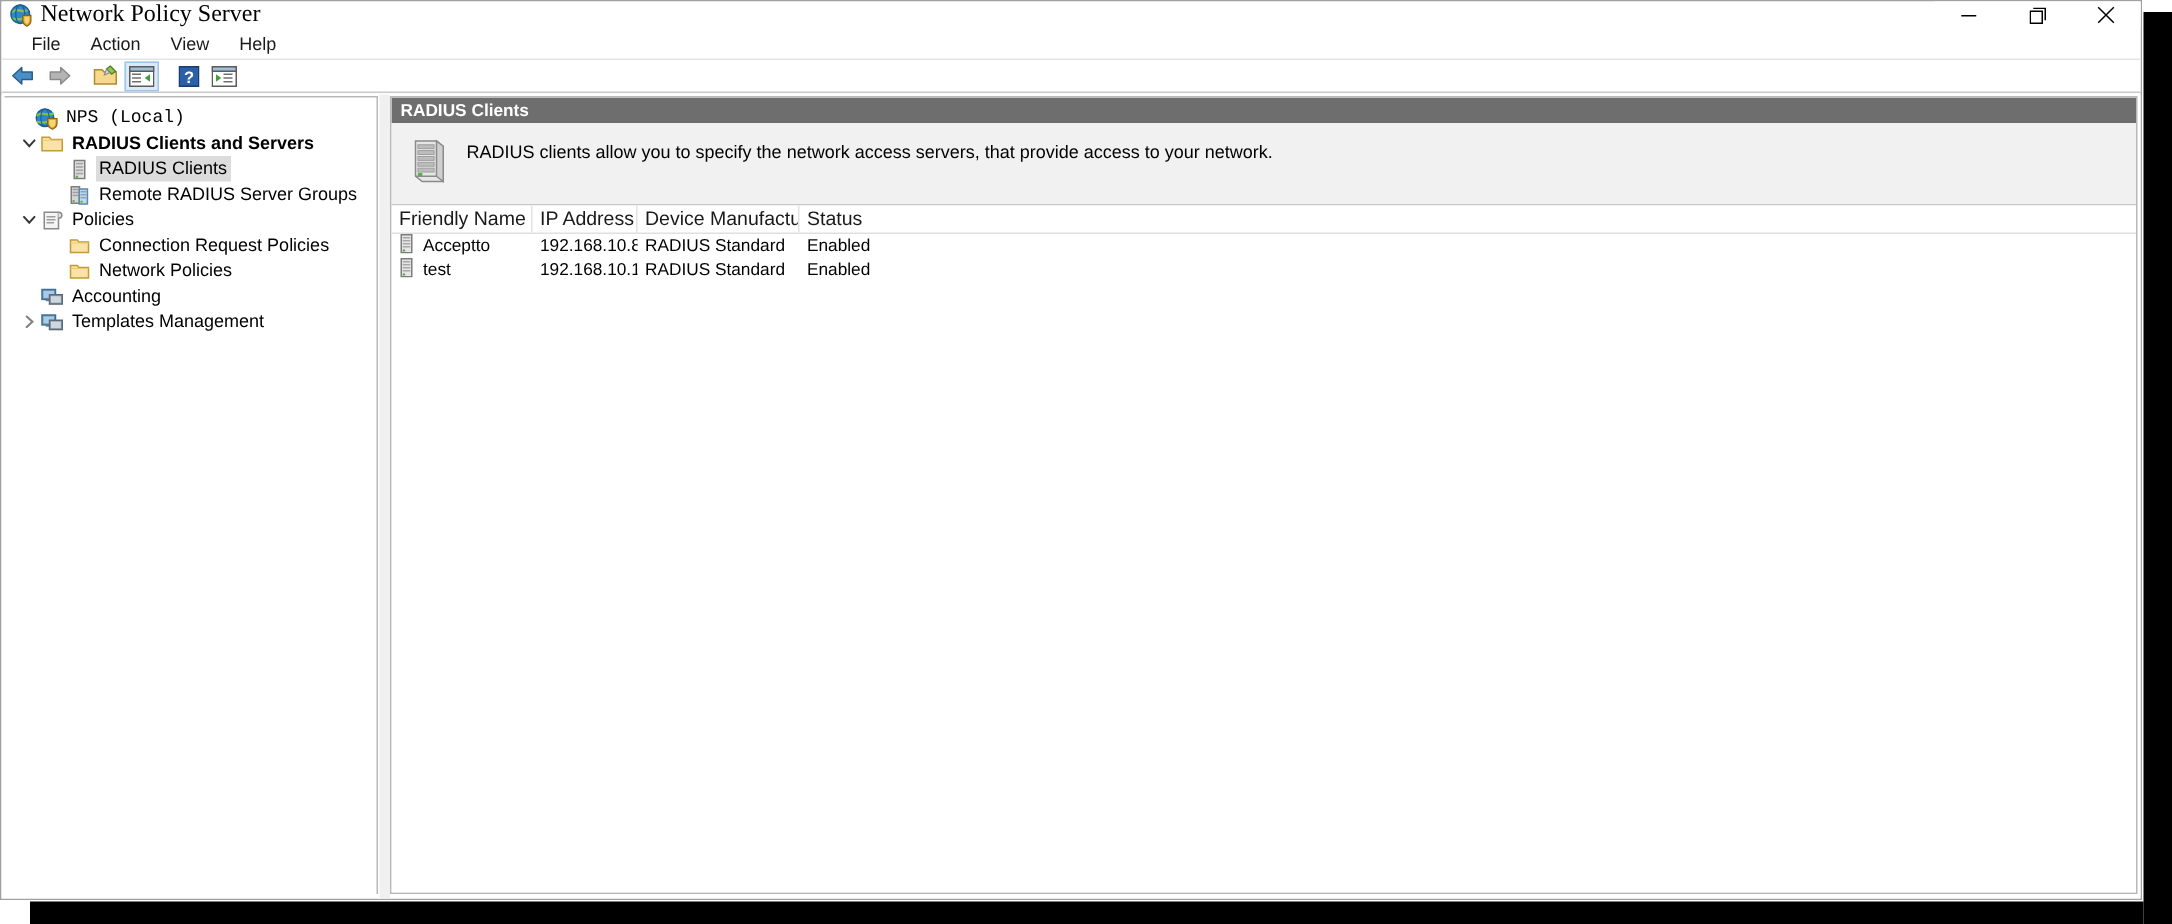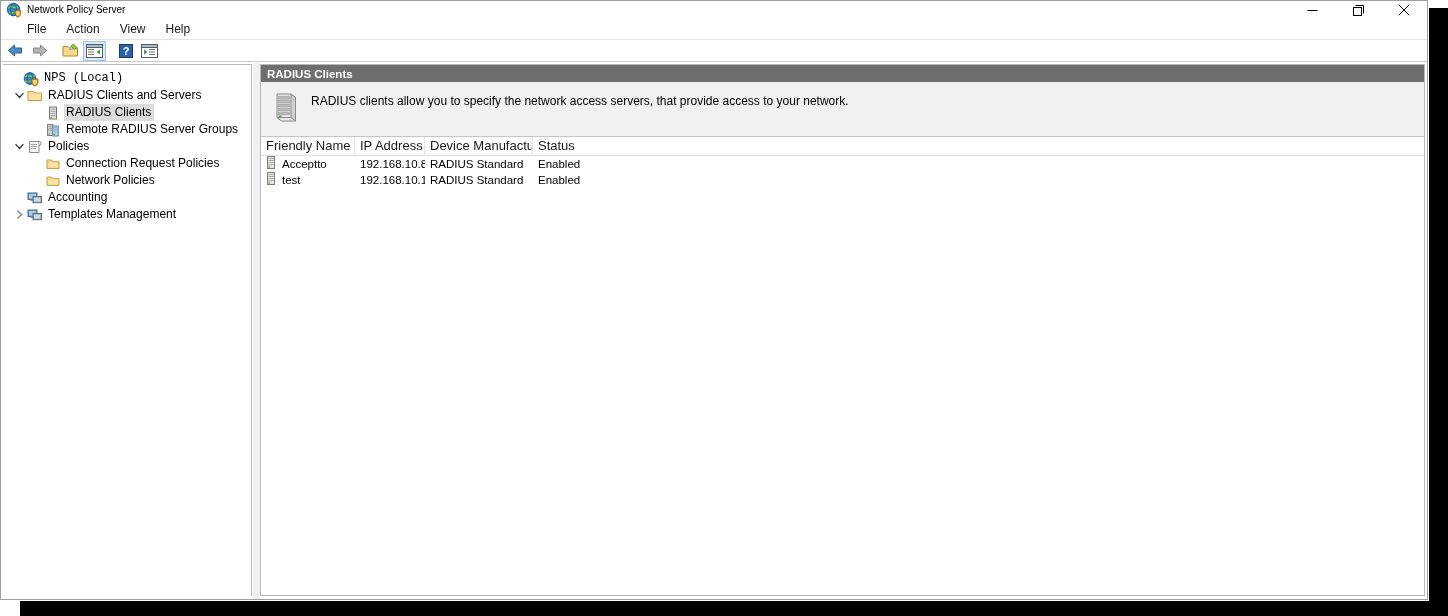--- a/index.html
+++ b/index.html
@@ -48,24 +48,25 @@
     align-items: center;
   }
   #title-icon {
     width: 16px; height: 16px;
     margin-left: 5px;
     margin-right: 5px;
     flex: none;
     position: relative;
   }
   #title-text {
-    font-size: 10px;
+    font-size: 16px;
     color: #000000;
     line-height: 18px;
     white-space: nowrap;
+    font-family: Liberation Serif, serif;
   }
   #win-controls {
     position: absolute;
     right: 0; top: 0;
     display: flex;
     height: 18px;
   }
   .win-btn {
     width: 46px;
     height: 18px;
@@ -75,21 +76,21 @@
     background: #ffffff;
   }
   .win-btn svg { display: block; }
 
   
   #menu-bar {
     height: 21px;
     background: #ffffff;
     display: flex;
     align-items: center;
-    padding-left: 16px;
+    padding-left: 10px;
     border-bottom: 1px solid #e4e4e4;
     box-sizing: border-box;
     text-align: right;
   }
   .menu-item {
     font-size: 12px;
     color: #1a1a1a;
     padding: 0 10px;
     line-height: 20px;
     white-space: nowrap;
@@ -385,21 +386,21 @@
               <path d="M1.4 6 Q4 4.2 7 5 Q10 5.8 12.8 4.6" stroke="#7fc24a" stroke-width="1.5" fill="none"></path>
               <path d="M1.6 10 Q5 11.4 8.5 10.2" stroke="#7fc24a" stroke-width="1.4" fill="none"></path>
               <ellipse cx="7" cy="7.5" rx="2.8" ry="5.8" fill="none" stroke="#1c5d92" stroke-width="0.7"></ellipse>
               <path d="M8.8 8 L15 8 L15 11.4 Q15 13.9 11.9 15.2 Q8.8 13.9 8.8 11.4 Z" fill="#e0a32c" stroke="#8a5f10" stroke-width="0.8"></path>
               <path d="M9.9 9 L13.9 9 L13.9 11.3 Q13.9 13 11.9 13.9 Q9.9 13 9.9 11.3 Z" fill="#f6d678"></path>
             </svg>
           </span>
           <span class="tree-label">NPS (Local)</span>
         </div>
 
-        <div class="tree-node" style="padding-left:8px;">
+        <div class="tree-node" style="padding-left:8px;font-weight:bold;">
           <span class="tw">
             <svg class="chev" viewBox="0 0 9 9">
                 <path d="M1 2.6 L4.5 6.4 L8 2.6" stroke="#3a3a3a" stroke-width="1.4" fill="none" stroke-linecap="round"></path>
               </svg>
           </span>
           <span class="tree-icon">
             <svg width="16" height="16" viewBox="0 0 16 16">
               <path d="M1 3.5 L6 3.5 L7.2 5 L14.5 5 L14.5 12.5 L1 12.5 Z" fill="#fbe2a5" stroke="#c59a35" stroke-width="1"></path>
               <path d="M1 5.5 L14.5 5.5" stroke="#e8c97c" stroke-width="0.8"></path>
             </svg>

